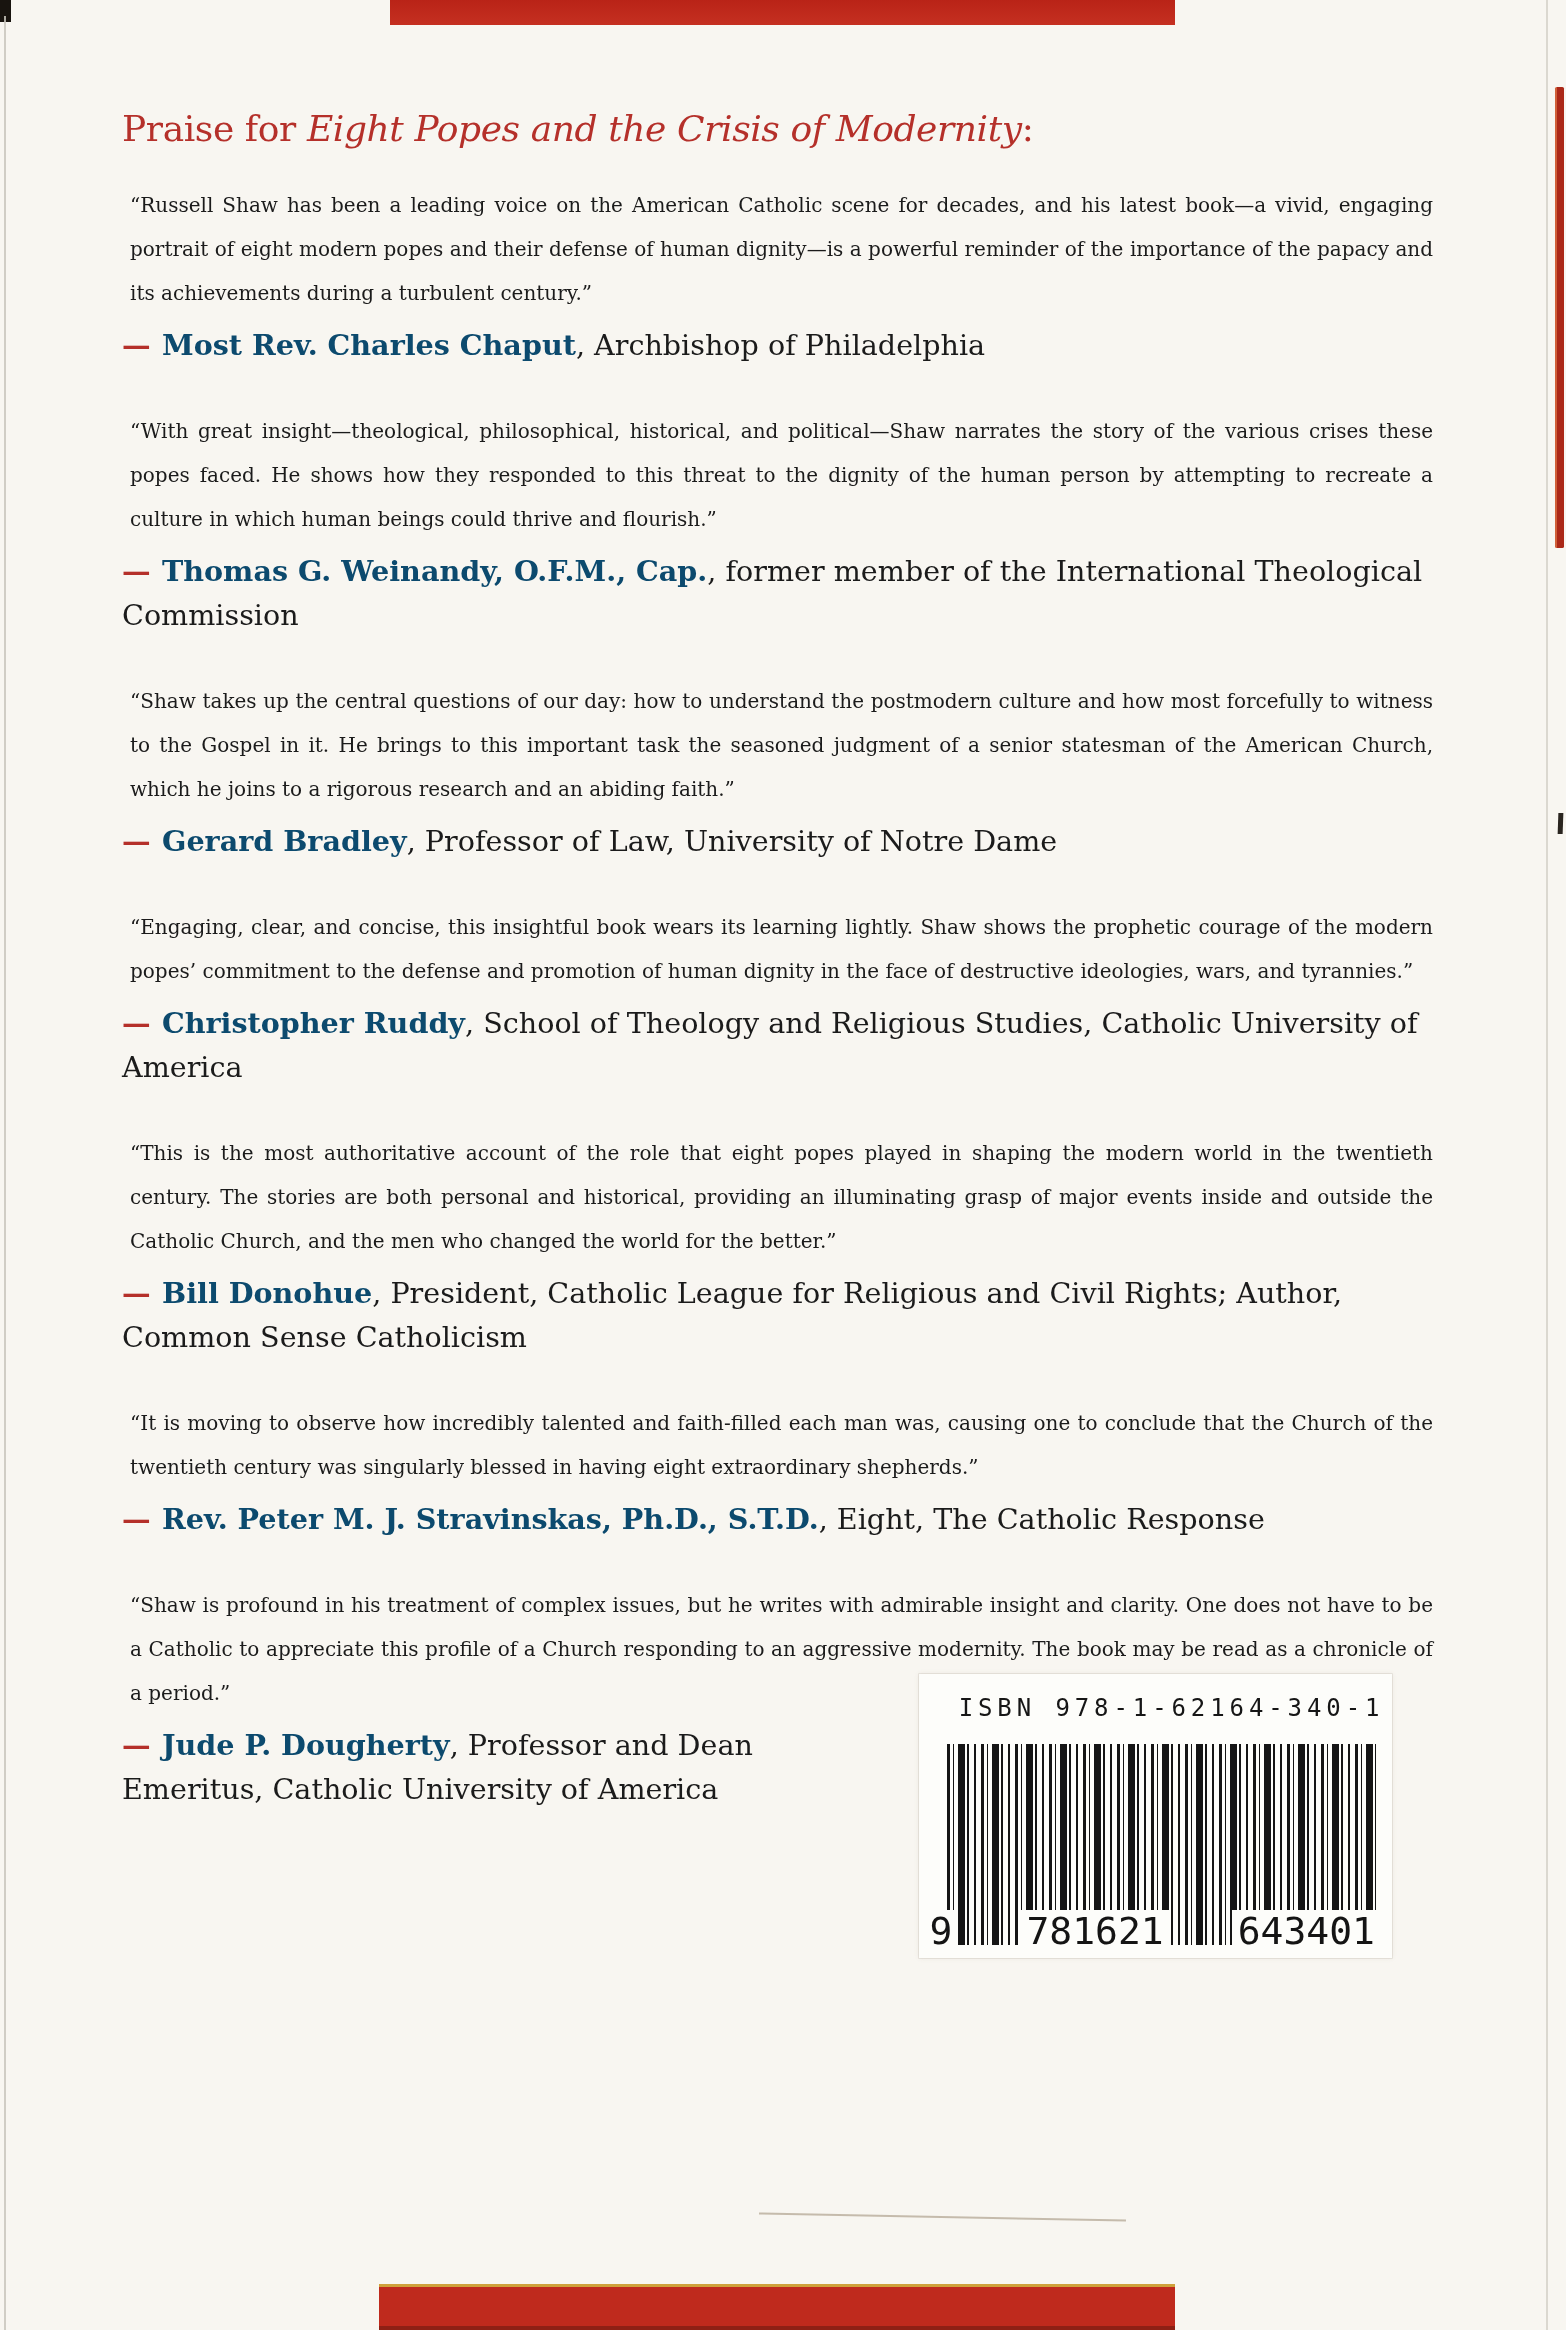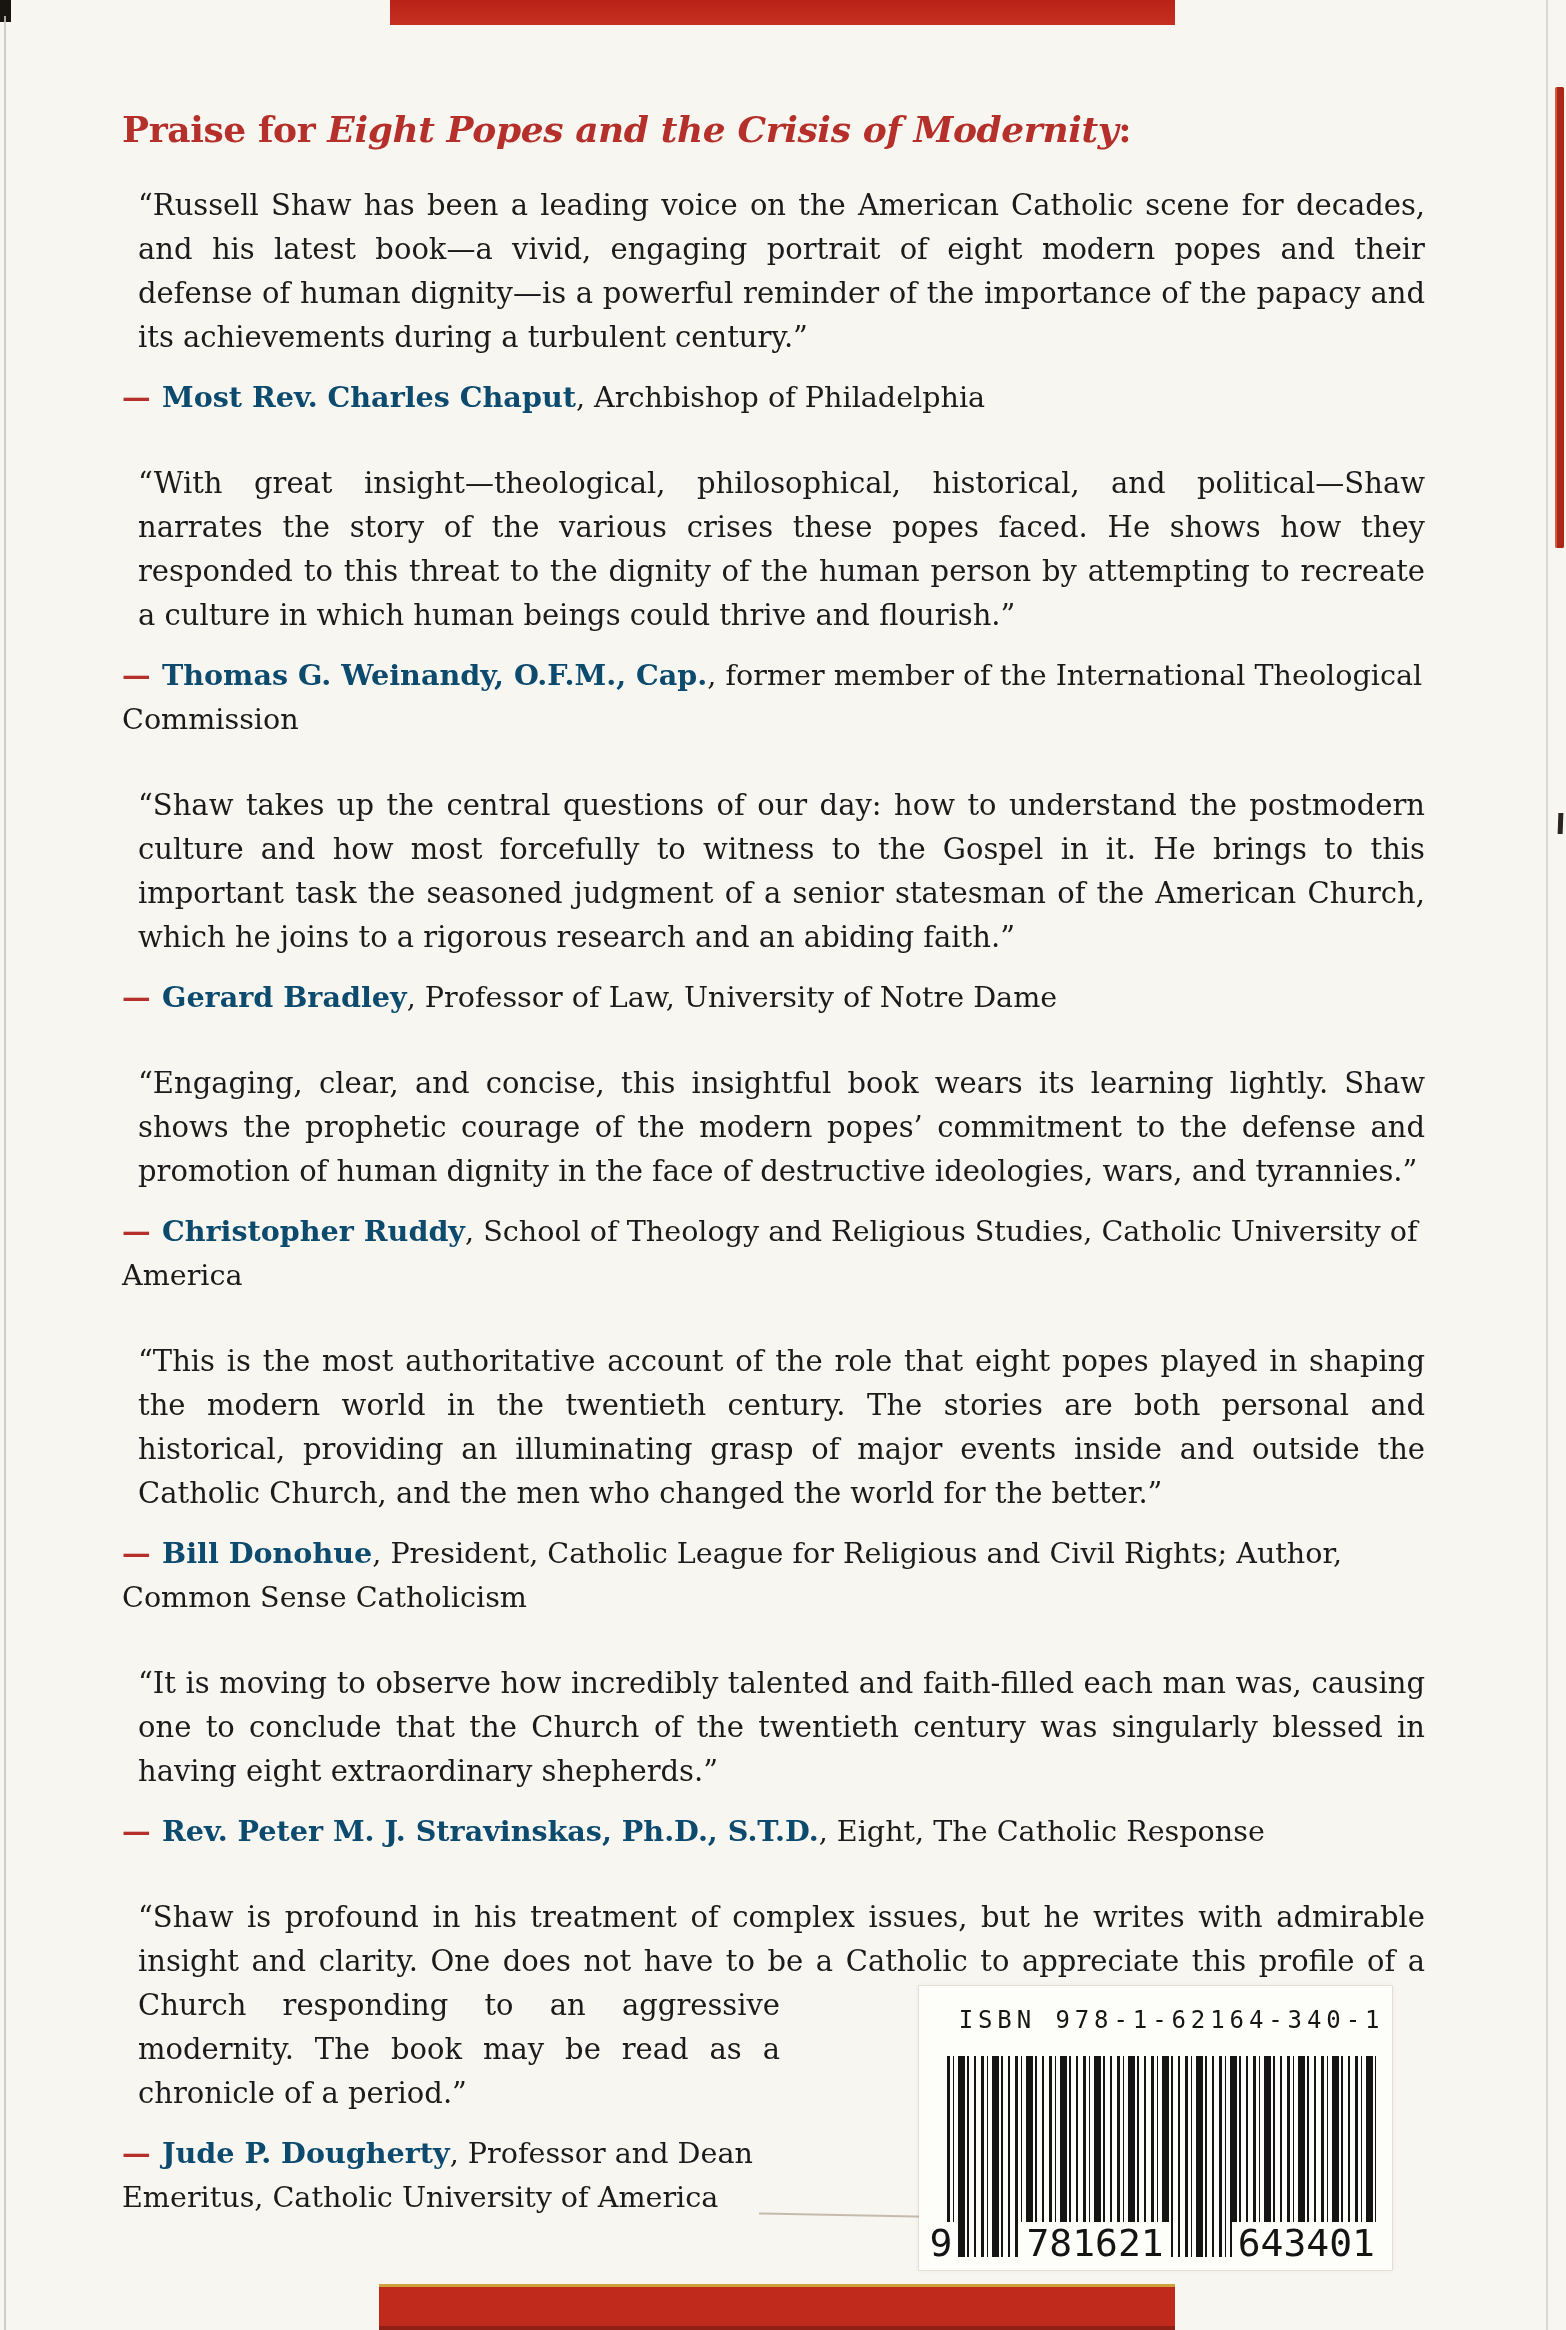--- a/index.html
+++ b/index.html
@@ -47,29 +47,29 @@
   .scratch {
     position: absolute; left: 759px; top: 2216px; width: 367px; height: 1.6px;
     background: #9b8a73; opacity: .55; transform: rotate(1.1deg);
   }
 
   
   .content {
     position: absolute; left: 122px; top: 103px; width: 1319px;
   }
   .page-title {
-    font-size: 36px; font-weight: bold; color: #b5302a;
+    font-size: 36px; font-weight: normal; color: #b5302a;
     line-height: 52px; margin: 0 0 28px 0; letter-spacing: -0.4px;
   }
   .page-title .btitle { font-style: italic; }
 
   .quote { margin: 0 0 42px 0; }
   .quote:last-child { margin-bottom: 0; }
   .qtext {
-    margin: 16px; font-size: 29px; line-height: 44px;
+    margin: 8px; font-size: 20px; line-height: 44px;
     text-align: justify; hyphens: none;
   }
   .attrib {
     margin: 0; font-size: 28.6px; line-height: 44px; text-align: left;
   }
   .attrib .dash { color: #b5302a; font-weight: bold; margin-right: 11.4px; }
   .attrib .aname { color: #0c4a6e; font-weight: bold; }
   .attrib .work { }
 
   

